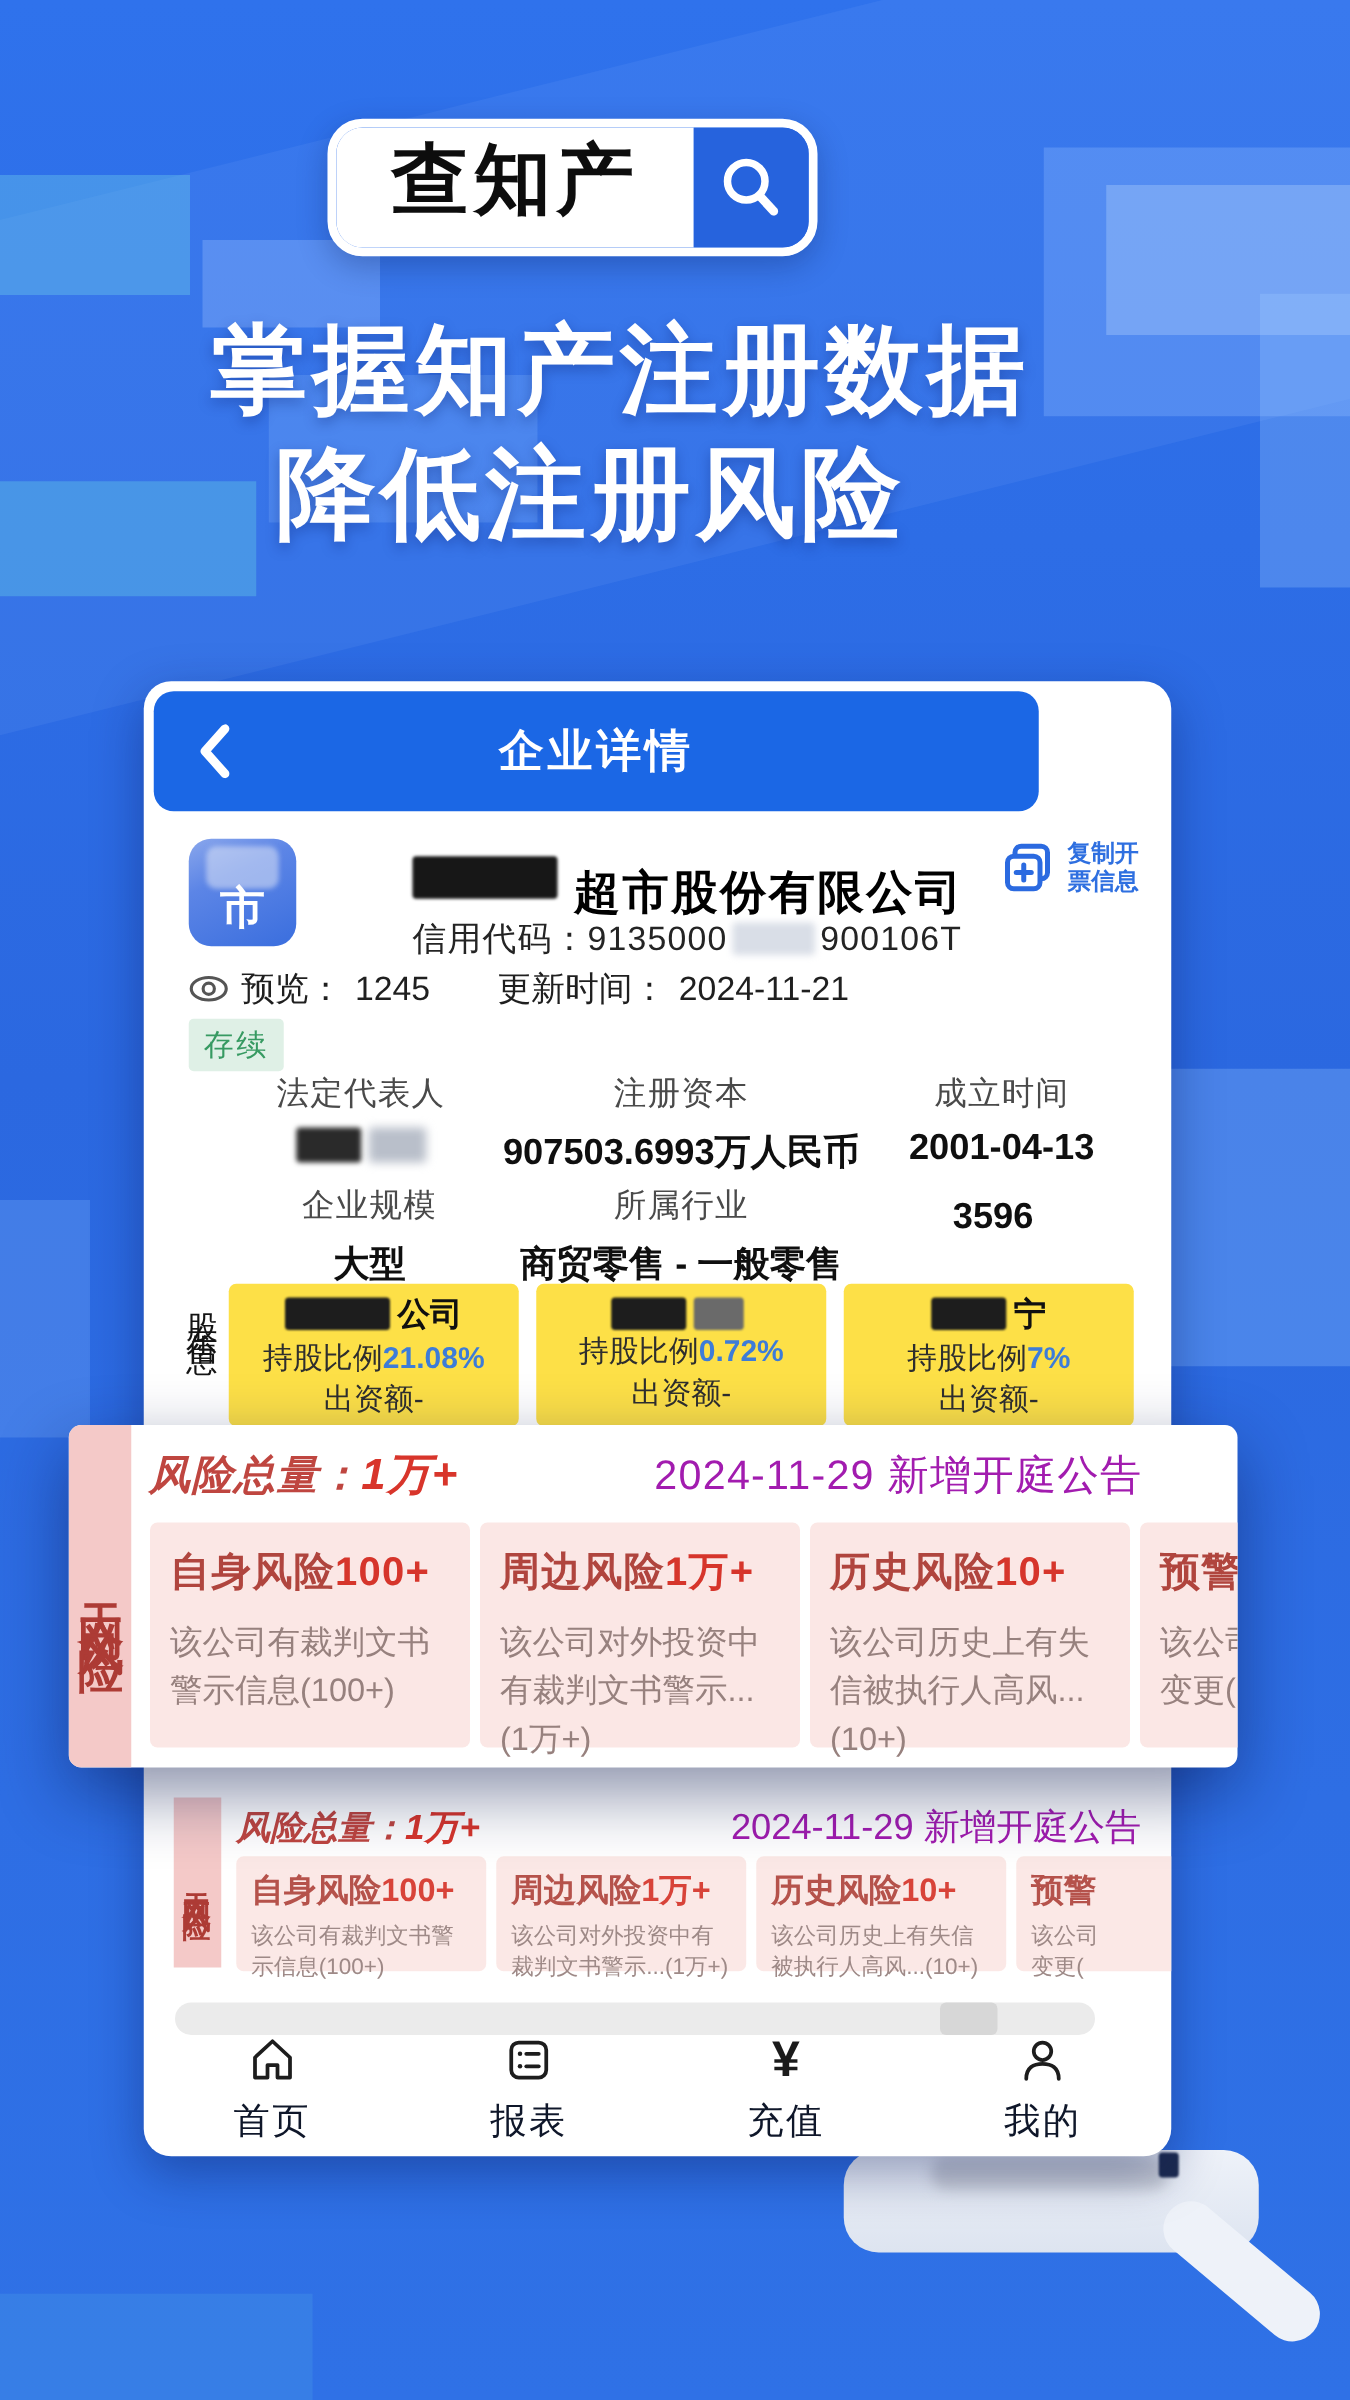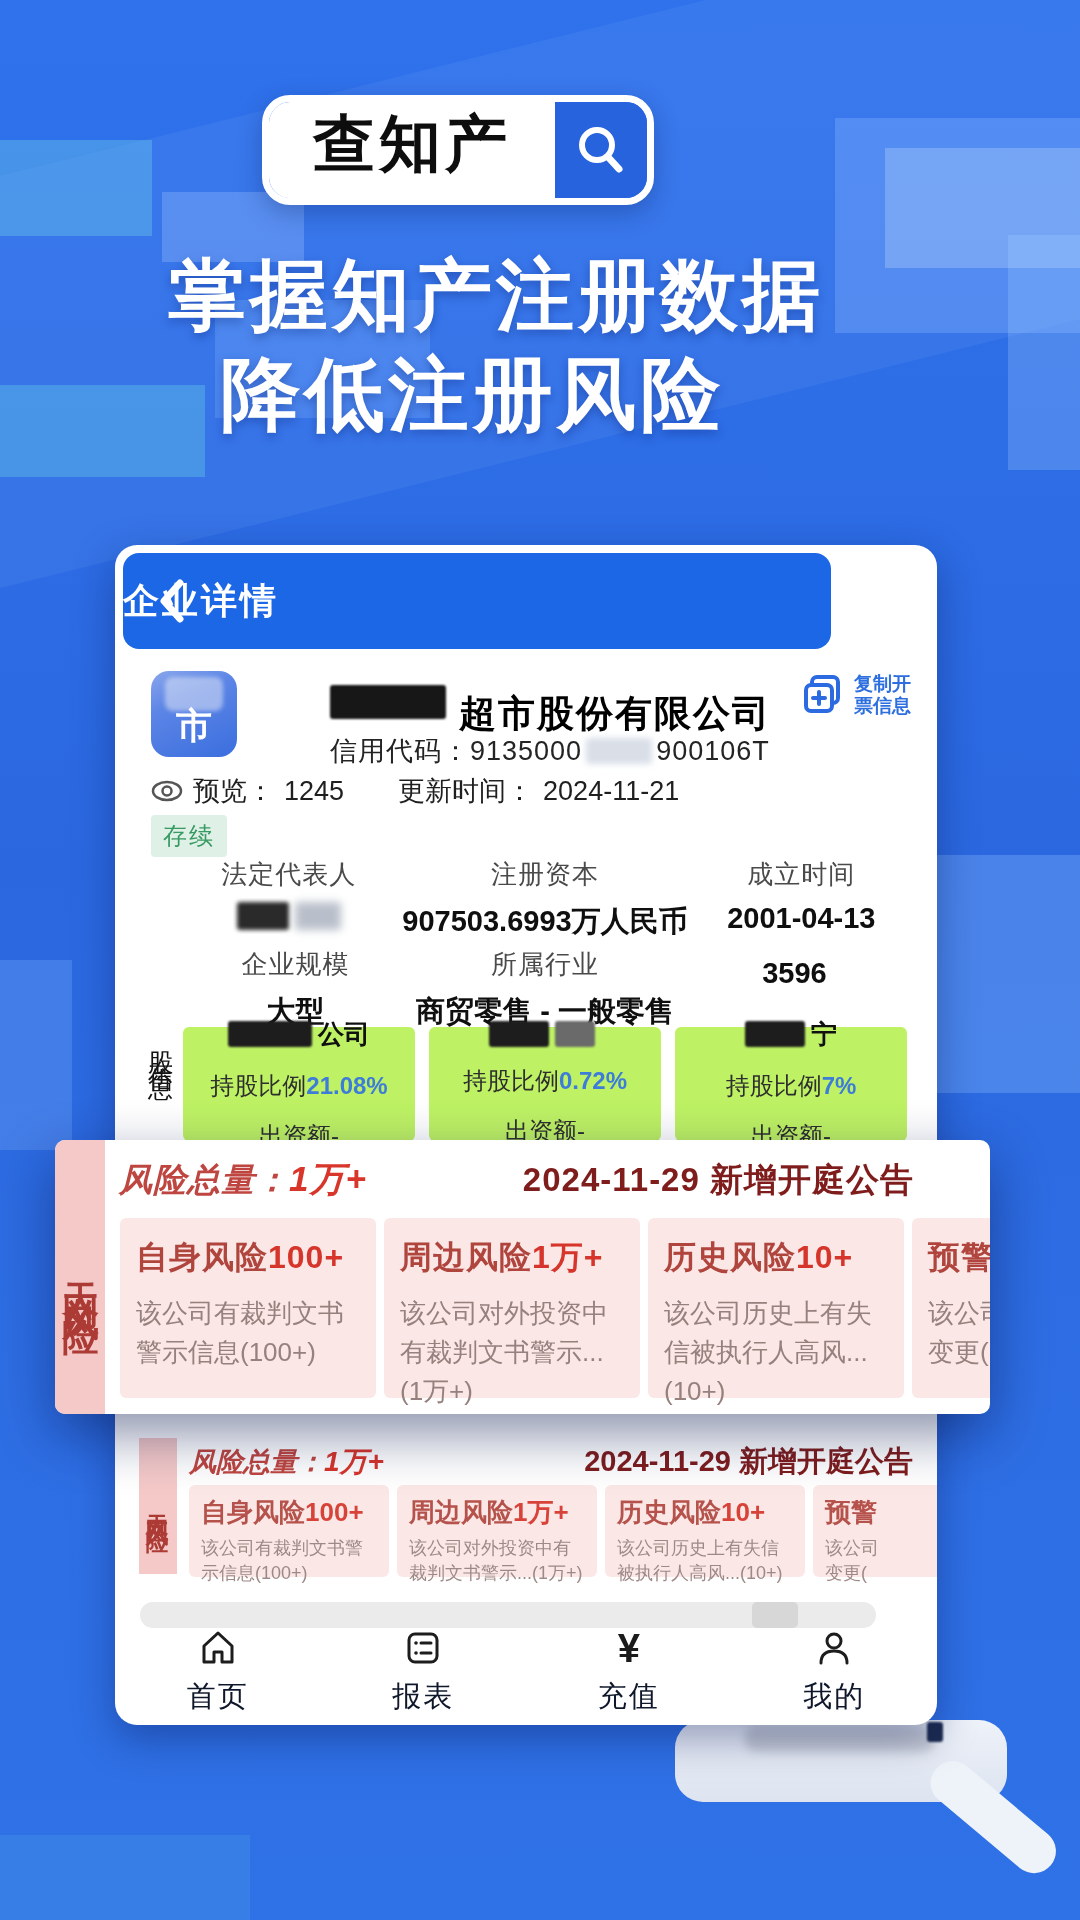--- a/index.html
+++ b/index.html
@@ -29,21 +29,21 @@
   .hero-search .iconpart{width:92px;background:#2663dd;display:flex;align-items:center;justify-content:center;}
   .headline{position:absolute;left:0;width:945px;text-align:center;color:#ffffff;font-weight:800;
        text-shadow:0 4px 10px rgba(10,30,110,.35);letter-spacing:4px;}
   .hl1{top:244px;font-size:78px;padding-left:47px;}
   .hl2{top:342px;font-size:80px;}
 
   
   .phone{position:absolute;left:115px;top:545px;width:822px;height:1180px;background:#ffffff;
        border-radius:22px;overflow:hidden;box-shadow:0 14px 40px rgba(8,25,90,.40);}
   .app-header{position:absolute;left:8px;top:8px;width:708px;height:96px;background:#1b67e5;
-       border-radius:16px;display:flex;align-items:center;}
+       border-radius:16px;display:flex;align-items:center;justify-content:center;}
   .app-header .title{color:#fff;font-size:36px;font-weight:600;letter-spacing:3px;}
   .back-btn{position:absolute;left:24px;top:24px;width:48px;height:48px;display:flex;align-items:center;justify-content:center;}
 
   .logo{position:absolute;left:36px;top:126px;width:86px;height:86px;border-radius:18px;
        background:linear-gradient(155deg,#8aa7ec 0%,#5c85e6 35%,#3a6ede 100%);overflow:hidden;}
   .logo .blob{position:absolute;left:14px;top:6px;width:58px;height:34px;background:rgba(220,228,245,.55);border-radius:8px;filter:blur(2px);}
   .logo .char{position:absolute;left:0;right:0;bottom:6px;text-align:center;color:#fff;font-size:36px;font-weight:700;}
 
   .name-redact{position:absolute;left:215px;top:140px;width:116px;height:34px;background:#171717;border-radius:3px;filter:blur(1.2px);}
   .company-name{position:absolute;left:344px;top:144px;font-size:37px;font-weight:700;color:#000000;letter-spacing:2px;}
@@ -61,35 +61,35 @@
   .grid-cell{flex:1;text-align:center;}
   .grid-label{font-size:26px;color:#4a4a4a;letter-spacing:1px;}
   .grid-value{margin-top:10px;font-size:29px;font-weight:700;color:#0f0f0f;white-space:nowrap;}
   .gv-redact{display:inline-flex;gap:6px;align-items:center;}
   .gv-redact i{display:inline-block;width:52px;height:28px;background:#2a2a2a;border-radius:3px;filter:blur(2px);}
   .gv-redact i.lt{width:46px;background:#b9bfca;filter:blur(4px);}
 
   .sh-label{position:absolute;left:30px;top:486px;writing-mode:vertical-rl;text-orientation:upright;
        font-size:25px;color:#141414;letter-spacing:8px;}
   .sh-cards{position:absolute;left:68px;top:482px;display:flex;gap:14px;}
-  .sh-card{width:232px;height:114px;background:#bef264;border-radius:6px;display:flex;flex-direction:column;
-       align-items:center;justify-content:center;gap:18px;}
+  .sh-card{width:232px;height:114px;background:#fde047;border-radius:6px;display:flex;flex-direction:column;
+       align-items:center;justify-content:center;gap:1px;}
   .sh-name{display:flex;align-items:center;gap:6px;font-size:26px;font-weight:700;color:#101010;}
   .sh-name i{display:inline-block;height:26px;border-radius:3px;background:#1d1d1d;filter:blur(1px);}
   .sh-name i.b84{width:84px;} .sh-name i.b60{width:60px;} .sh-name i.b40{width:40px;background:#6a6a6a;}
   .sh-ratio{font-size:24px;color:#2e2e2e;}
   .sh-ratio b{color:#3d7cd8;font-weight:700;}
   .sh-contrib{font-size:24px;color:#2e2e2e;}
 
   
   .risk-strip{background:#f4c9c8;color:#ad3b35;font-weight:700;writing-mode:vertical-rl;text-orientation:upright;
        display:flex;align-items:center;justify-content:center;}
   .risk-total{font-weight:800;color:#bf4640;font-style:italic;}
   .risk-total b{color:#d8352b;}
-  .risk-notice{font-weight:700;color:#7f1d1d;}
+  .risk-notice{font-weight:400;color:#a21caf;}
   .risk-card{background:#fbe7e5;border-radius:6px;flex-shrink:0;}
   .risk-card .t{font-weight:800;color:#b0453e;}
   .risk-card .t b{color:#d6352b;}
   .risk-card .d{color:#97817e;}
 
   
   .srisk-strip{position:absolute;left:24px;top:893px;width:38px;height:136px;font-size:23px;letter-spacing:5px;}
   .srisk-head{position:absolute;left:74px;top:897px;width:724px;display:flex;justify-content:space-between;align-items:baseline;}
   .srisk-head .risk-total{font-size:27px;}
   .srisk-head .risk-total b{font-size:28px;}

